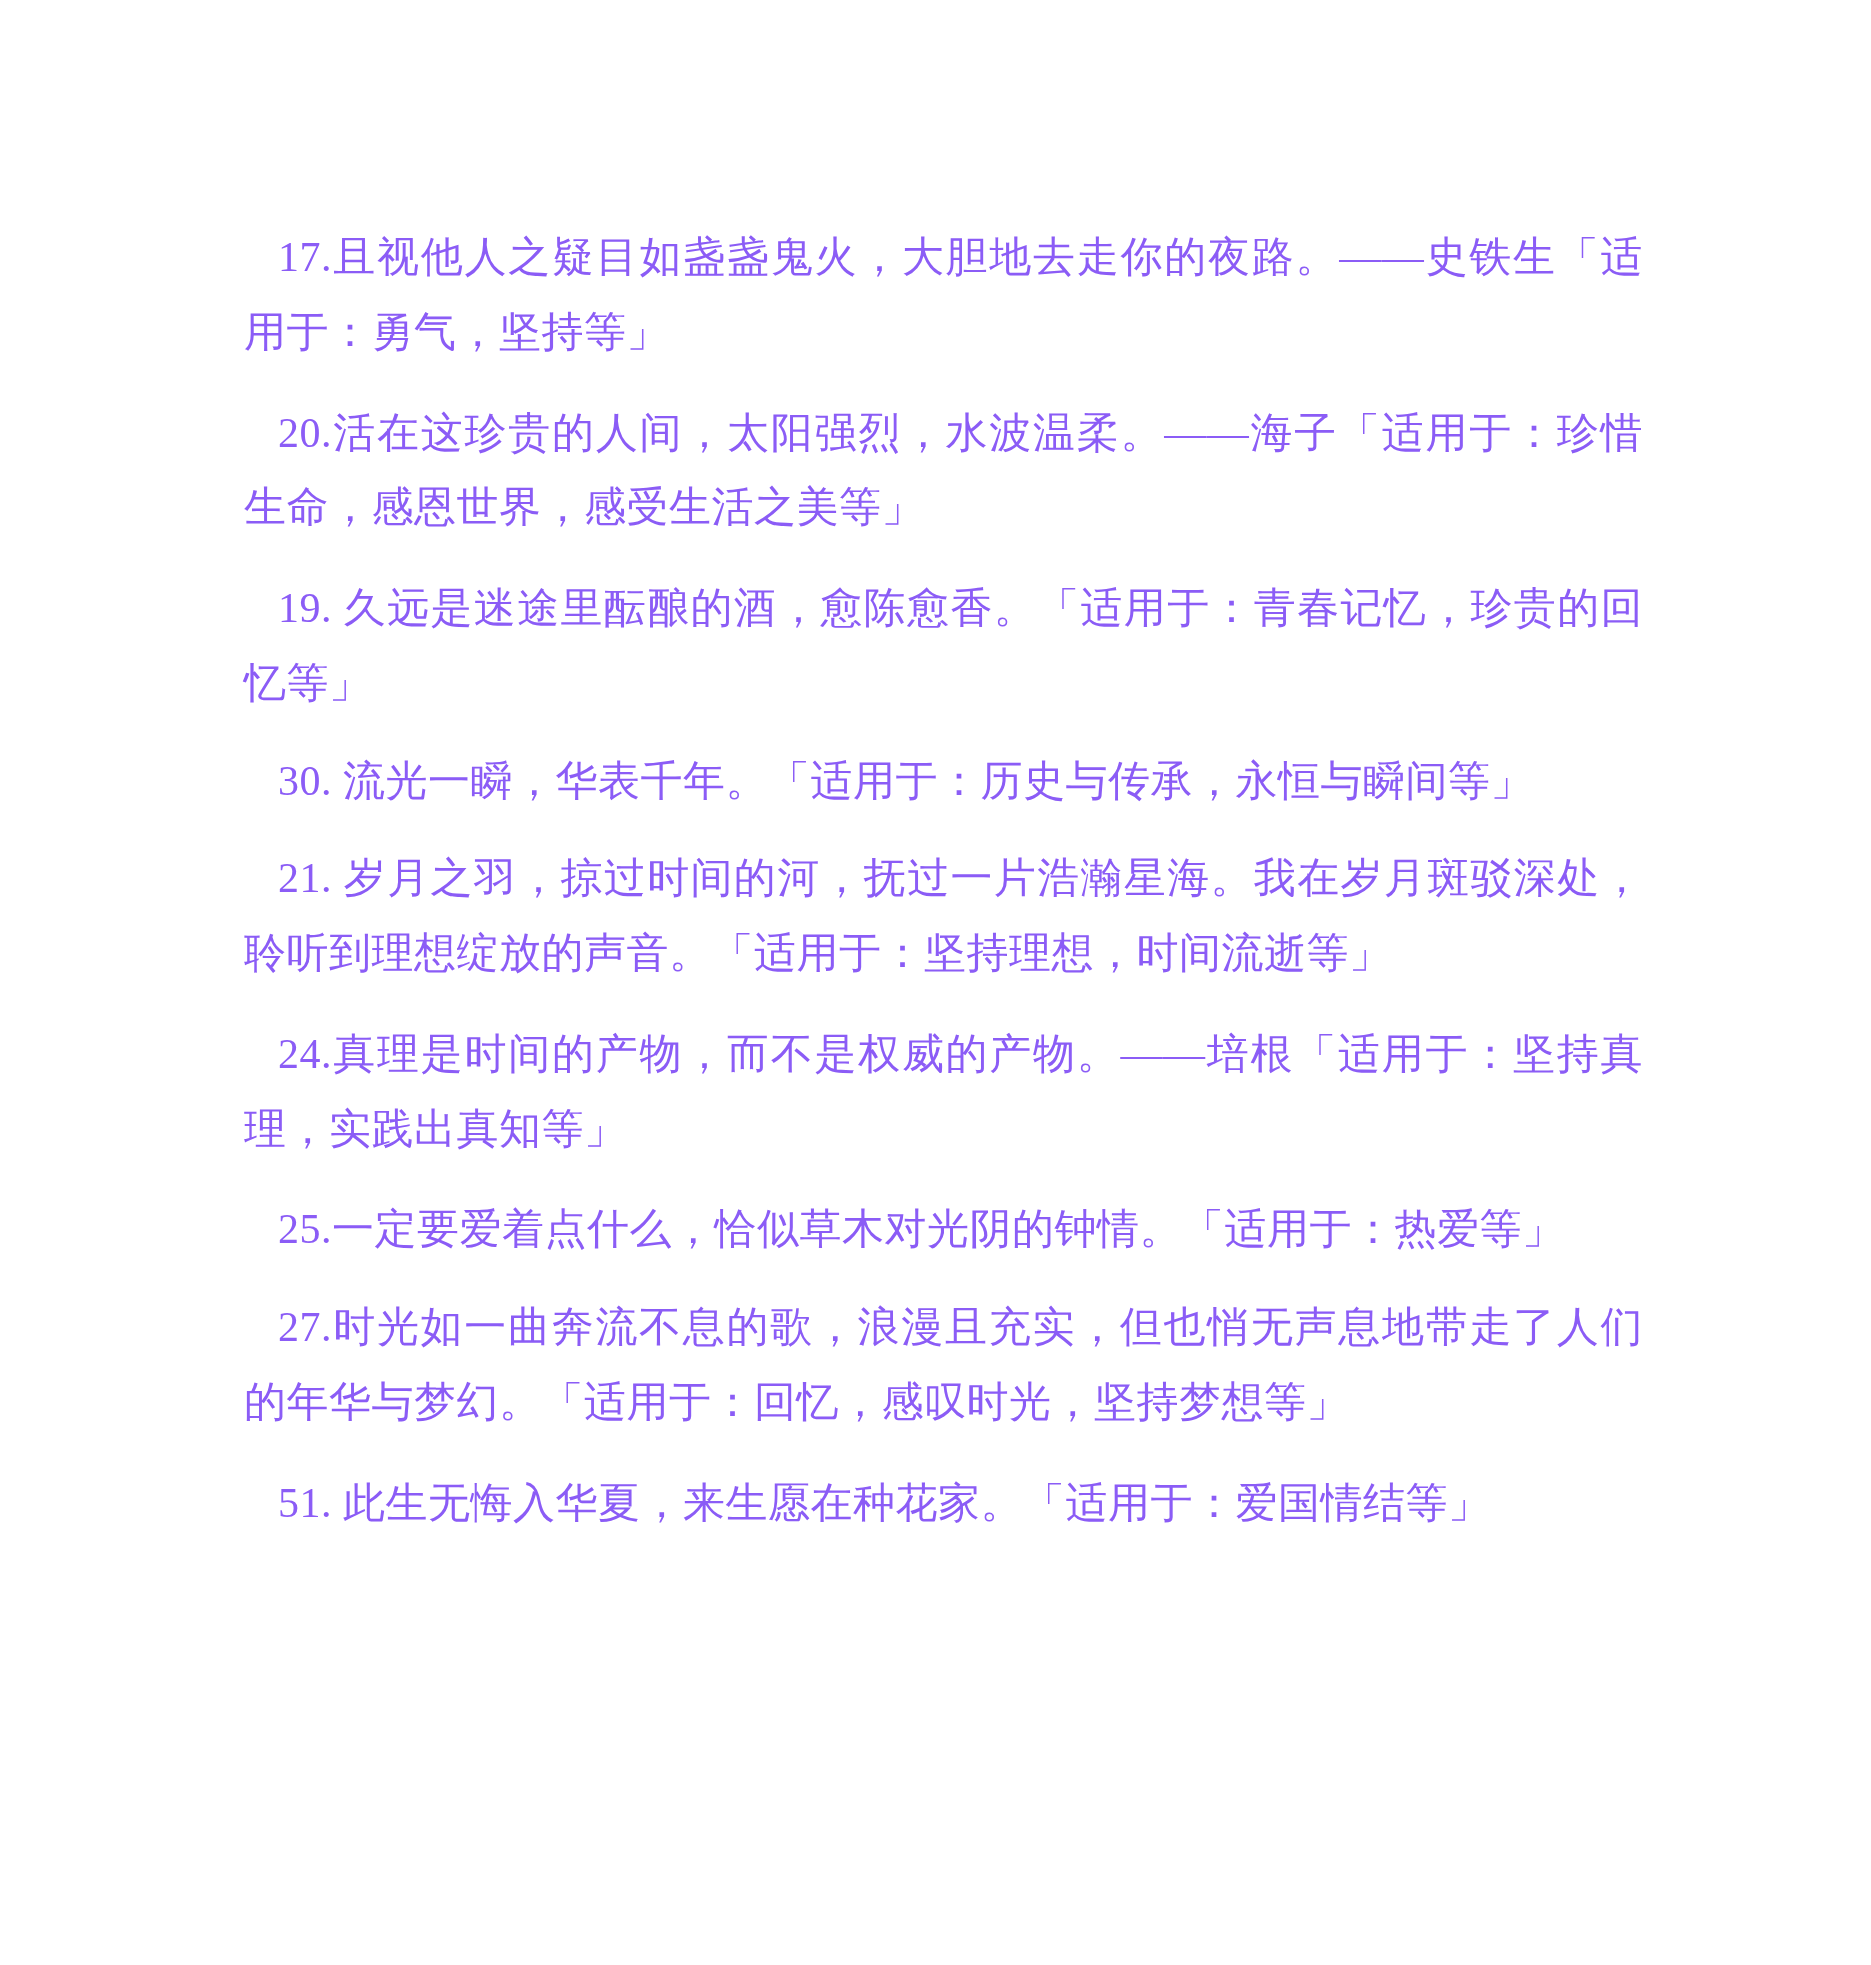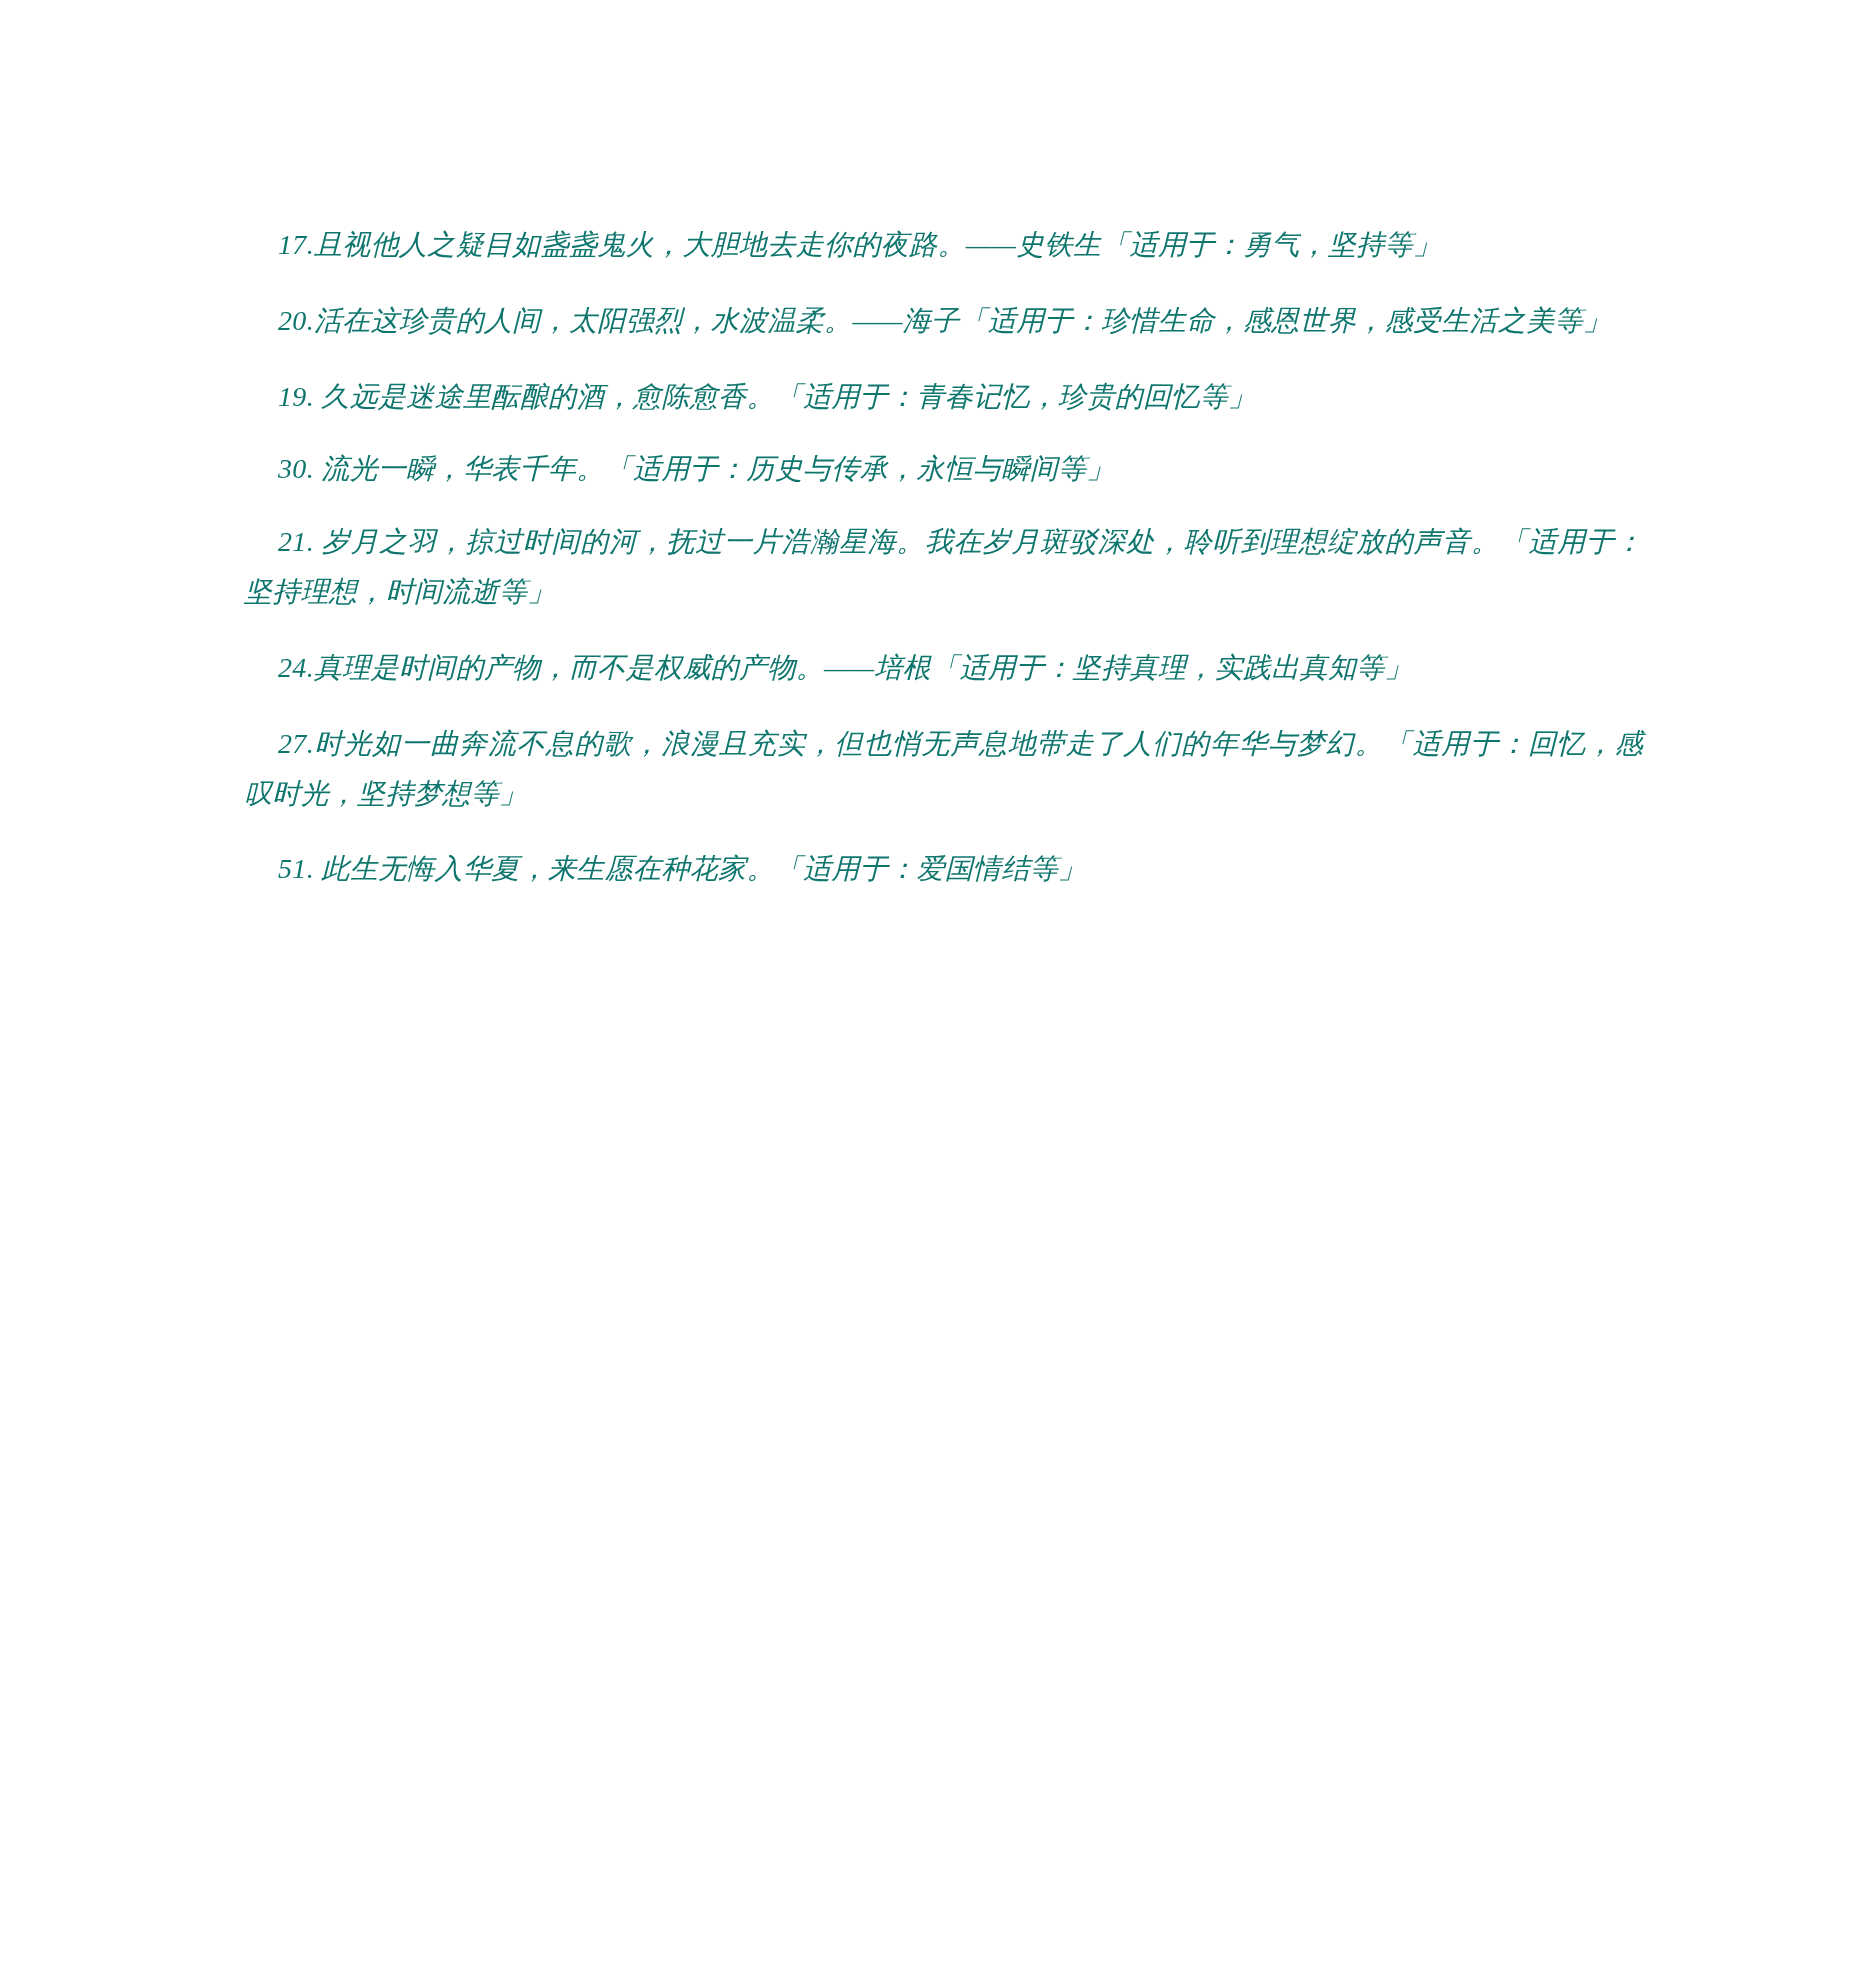--- a/index.html
+++ b/index.html
@@ -18,28 +18,27 @@
     box-sizing: border-box;
     overflow: hidden;
   }
   .page-body {
     position: absolute;
     left: 244px;
     top: 220px;
     width: 1399px;
   }
   .entry {
-    font-size: 28px;
+    font-size: 42px;
     line-height: 1.78;
-    color: #0f766e;
+    color: #8b5cf6;
     text-align: justify;
     text-justify: inter-ideograph;
     margin: 0 0 20.4px 0;
     letter-spacing: 0.012em;
-    font-style: italic;
     font-weight: 500;
     font-family: "Liberation Serif", "DejaVu Serif", serif;
     text-indent: 34px;
   }
   .entry:last-child { margin-bottom: 0; }
 
   
   .gap-lg { margin-bottom: 26px; }
   .gap-md { margin-bottom: 23px; }
   .tofu {
@@ -66,20 +65,21 @@
     <p class="entry gap-md">19. 久远是迷途里酝酿的酒，愈陈愈香。「适用于：青春记忆，珍贵的回忆等」</p>
 
     <p class="entry gap-md">30. 流光一瞬，华表千年。「适用于：历史与传承，永恒与瞬间等」</p>
 
     <p class="entry gap-lg">21. 岁月之羽，掠过时间的河，抚过一片浩瀚星海。我在岁月斑驳深处，聆听到理想绽放的声音。「适用于：坚持理想，时间流逝等」</p>
 
 
 
     <p class="entry gap-lg">24.真理是时间的产物，而不是权威的产物。——培根「适用于：坚持真理，实践出真知等」</p>
 
+    <p class="entry gap-md">25.一定要爱着点什么，恰似草木对光阴的钟情。「适用于：热爱等」</p>
 
 
     <p class="entry gap-lg">27.时光如一曲奔流不息的歌，浪漫且充实，但也悄无声息地带走了人们的年华与梦幻。「适用于：回忆，感叹时光，坚持梦想等」</p>
 
     <p class="entry">51.  此生无悔入华夏，来生愿在种花家。「适用于：爱国情结等」</p>
 
   </div>
 
 </div>
 

